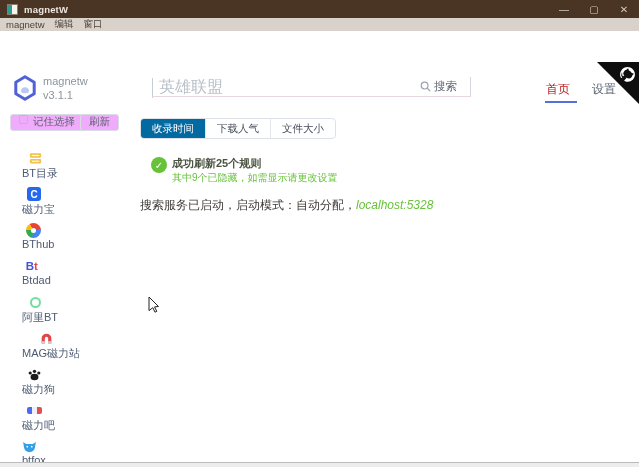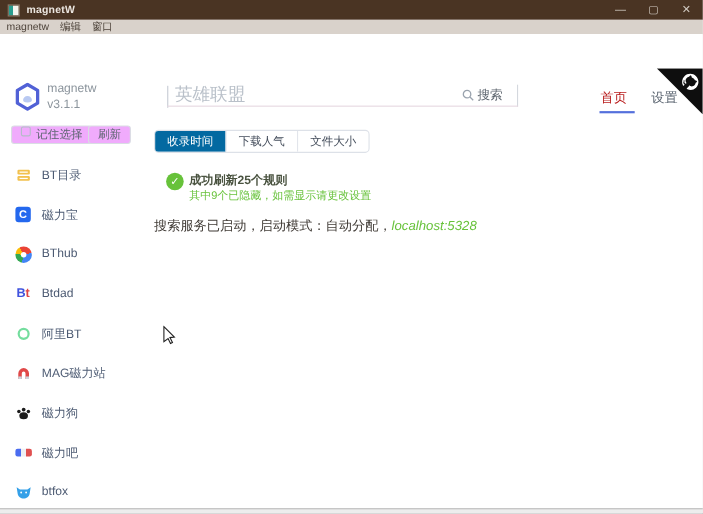--- a/index.html
+++ b/index.html
@@ -59,21 +59,21 @@
   
   .notif-circle { position:absolute; left:151px; top:126px; width:16px; height:16px; border-radius:50%; background:#67c23a; color:#fff; font-size:10px; display:flex; align-items:center; justify-content:center; font-weight:bold; }
   .notif-title { position:absolute; left:172px; top:125px; font-size:11px; font-weight:bold; color:#4a5340; }
   .notif-msg { position:absolute; left:172px; top:140px; font-size:10px; color:#67c23a; }
 
   
   .status-line { position:absolute; left:140px; top:166px; font-size:12px; color:#403b36; }
   .status-link { color:#67c23a; cursor:pointer;font-style:italic; }
 
   
-  .side-item { position:absolute; left:13px; height:18px; display:flex; align-items:center; cursor:pointer; }
+  .side-item { position:absolute; left:13px; height:18px; display:flex; align-items:center; cursor:pointer;flex-direction:column; }
   .side-icon { width:16px; height:16px; display:flex; align-items:center; justify-content:center; flex:0 0 16px; }
   .side-label { margin-left:9px; font-size:11px; color:#4d5b73; }
   .ic-cilibao { width:14px; height:14px; background:#2468ee; border-radius:3px; color:#fff; font-size:10px; font-weight:bold; display:flex; align-items:center; justify-content:center; }
   .ic-bthub { position:relative; width:15px; height:15px; border-radius:50%; background:conic-gradient(from -30deg,#ea4335 0 30%,#4285f4 30% 62%,#34a853 62% 84%,#fbbc05 84% 100%); }
   .ic-bthub::after { content:""; position:absolute; left:5px; top:5px; width:5px; height:5px; background:#fff; border-radius:50%; }
   .ic-btdad { font-size:11.5px; font-weight:bold; }
   .ic-btdad .b { color:#4053de; } .ic-btdad .t { color:#e04646; }
   .ic-alibt { width:11px; height:11px; border:2px solid #74dd9e; border-radius:50%; }
   .ic-ciliba { width:15px; height:7px; border-radius:2px; background:linear-gradient(90deg,#4a6cf0 0 35%,#eef0f4 35% 65%,#e05050 65% 100%); }
 

